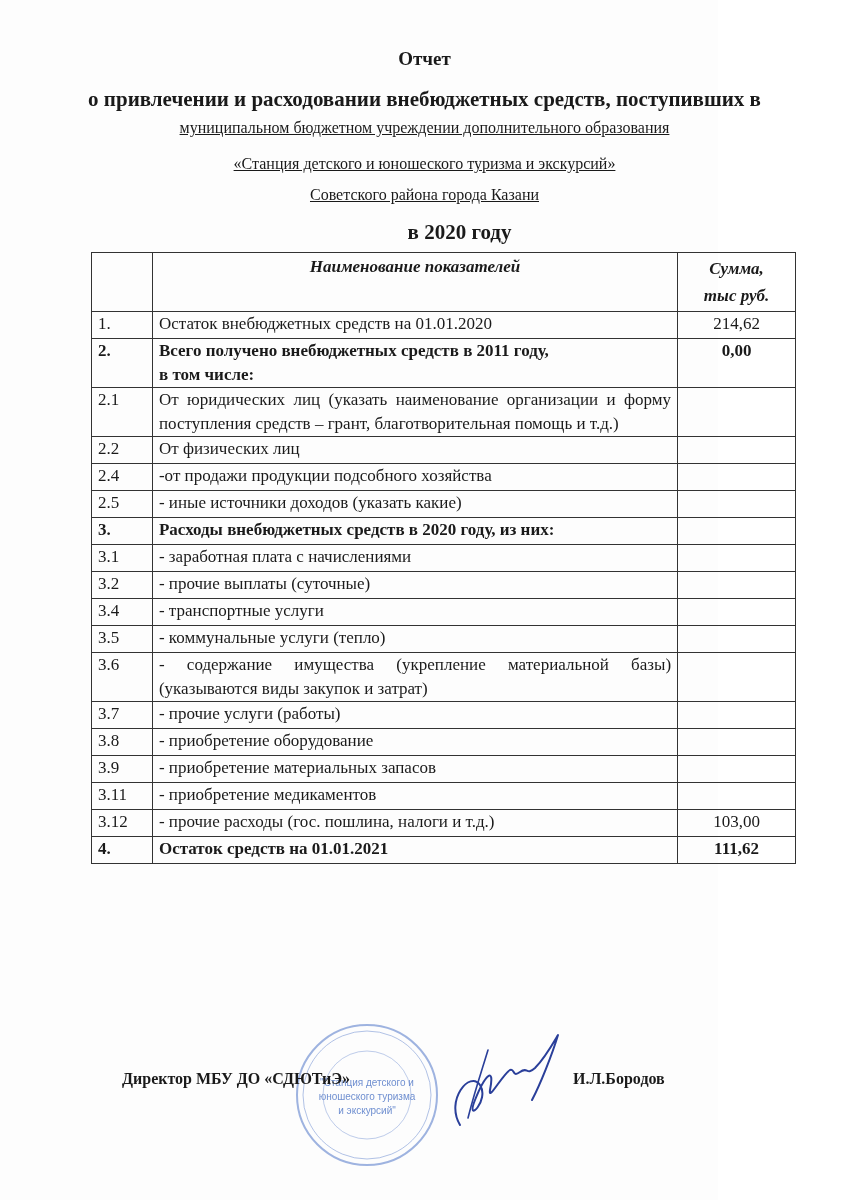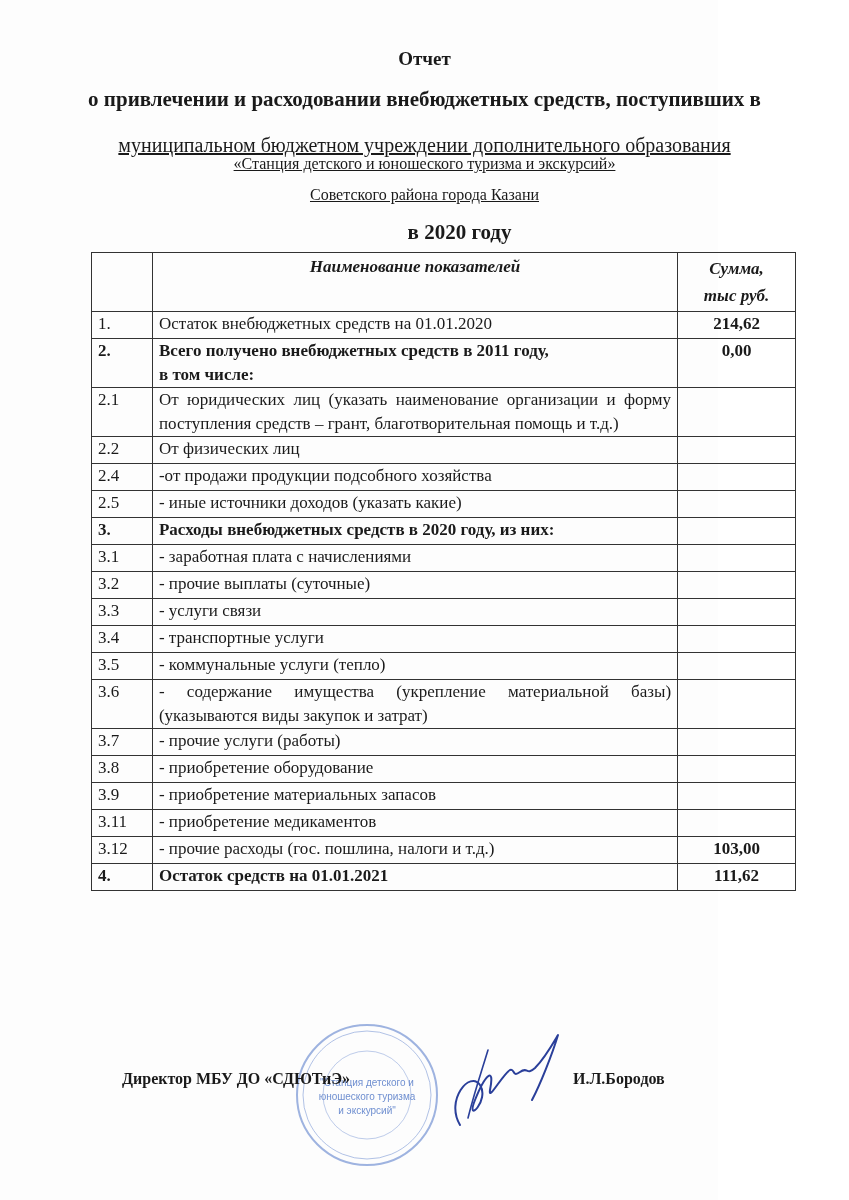--- a/index.html
+++ b/index.html
@@ -2,33 +2,33 @@
 <html><head>
 <meta charset="utf-8">
 <style>
   html, body { margin: 0; padding: 0; background: #ffffff; }
   body { width: 849px; height: 1200px; position: relative; overflow: hidden;
          font-family: "Liberation Serif", "DejaVu Serif", serif; color: #1a1a1a; }
   .page { position: absolute; left: 0; top: 0; width: 718px; height: 1200px; background: #fdfdfd; }
   .hdr { position: absolute; left: 0; width: 849px; text-align: center; }
   .t-main { top: 48px; font-weight: bold; font-size: 19px; }
   .t-sub  { top: 87px; font-weight: bold; font-size: 21px; }
-  .t-u1   { top: 134px; font-size: 20px; text-decoration: underline; }
+  .t-u1   { top: 119px; font-size: 16px; text-decoration: underline; }
   .t-u2   { top: 155px; font-size: 16px; text-decoration: underline; }
   .t-u3   { top: 186px; font-size: 16px; text-decoration: underline; }
   .t-year { top: 220px; font-weight: bold; font-size: 21px; padding-left: 35px; }
 
   table.report { position: absolute; left: 91px; top: 252px; width: 705px;
                  border-collapse: collapse; font-size: 17px; }
   table.report td { border: 1.5px solid #333; padding: 0 6px; vertical-align: top; line-height: 24px; }
   col.c-num { width: 61px; }
   col.c-name { width: 526px; }
   col.c-sum { width: 118px; }
   td.num { padding-left: 4px; }
-  td.sum { text-align: center; font-weight: bold; }
+  td.sum { text-align: center; font-weight: normal; }
   tr.head td { font-weight: bold; height: 56px; vertical-align: top; padding-top: 2px; font-style: italic; }
   tr.head td.name { text-align: center; }
   tr.head td.sum { line-height: 27px; }
   tr.r td { height: 26px; }
   tr.bold td { font-weight: bold; }
   td.justify { text-align: justify; line-height: 26px; }
 
   .sign { position: absolute; top: 1070px; font-weight: bold; font-size: 16px; }
   .sign-title { left: 122px; }
   .sign-name { left: 573px; }
@@ -105,25 +105,20 @@
         <td class="num">3.1</td>
         <td>- заработная плата с начислениями</td>
         <td class="sum"></td>
       </tr>
       <tr class="r">
         <td class="num">3.2</td>
         <td>- прочие выплаты (суточные)</td>
         <td class="sum"></td>
       </tr>
       <tr class="r">
-        <td class="num">3.3</td>
-        <td>- услуги связи</td>
-        <td class="sum"></td>
-      </tr>
-      <tr class="r">
         <td class="num">3.4</td>
         <td>- транспортные услуги</td>
         <td class="sum"></td>
       </tr>
       <tr class="r">
         <td class="num">3.5</td>
         <td>- коммунальные услуги (тепло)</td>
         <td class="sum"></td>
       </tr>
       <tr class="r">

